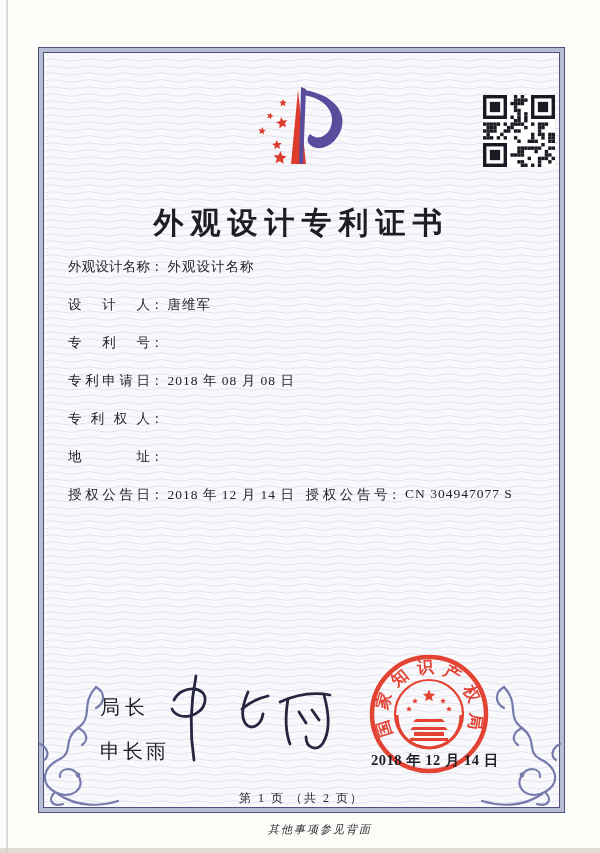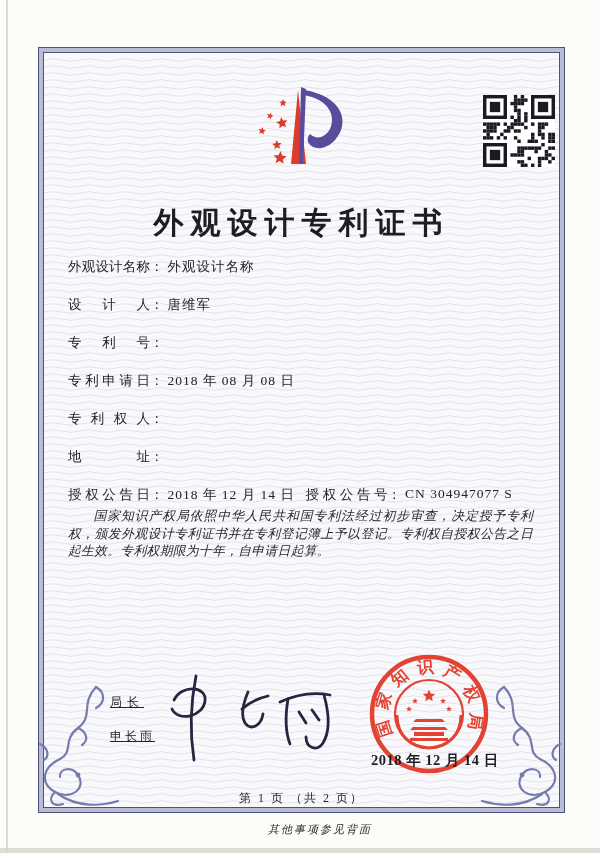--- a/index.html
+++ b/index.html
@@ -31,21 +31,21 @@
   .flabel{display:inline-block;width:82px;text-align:justify;text-align-last:justify;}
   .fcolon{display:inline-block;margin-right:4px;}
   .fvalue{letter-spacing:1px;}
   .grant .fvalue.first{width:126px;}
   .grant .pair2{margin-left:12px;display:flex;}
 
   .body-text{position:absolute;z-index:4;left:68px;top:508px;width:465px;}
   .body-text p{margin:0;text-indent:2em;font-style:italic;font-size:12.8px;line-height:17.6px;
                text-align:justify;letter-spacing:.3px;color:#26262e;}
 
-  .signer{position:absolute;z-index:4;left:110px;top:694px;font-size:12px;text-decoration:underline;}
+  .signer{position:absolute;z-index:4;left:100px;top:694px;font-size:20px;}
   .signer .signer-title{letter-spacing:5px;}
   .signer .signer-name{margin-top:17px;letter-spacing:3px;text-align:center;}
   .signature{position:absolute;z-index:5;left:158px;top:668px;}
 
   .seal{position:absolute;z-index:4;left:366px;top:651px;opacity:.95;}
   .seal-date{position:absolute;z-index:6;left:371px;top:751px;font-size:14.5px;font-weight:600;
              letter-spacing:.5px;white-space:nowrap;color:#1e1e26;}
 
   .page-info{position:absolute;z-index:4;left:38px;width:527px;top:790px;text-align:center;
              font-size:12px;letter-spacing:2px;}
@@ -265,21 +265,20 @@
       <span class="fvalue first">2018 年 12 月 14 日</span>
       <span class="pair2">
         <span class="flabel">授权公告号</span>
           <span class="fcolon">：</span>
         <span class="fvalue">CN 304947077 S</span>
       </span>
     </div>
   </div>
 
   <div class="body-text">
-    <p>国家知识产权局依照中华人民共和国专利法经过初步审查，决定授予专利权，颁发外观设计专利证书并在专利登记簿上予以登记。专利权自授权公告之日起生效。专利权期限为十年，自申请日起算。</p>
   </div>
 
   <div class="signer">
     <div class="signer-title">局长</div>
     <div class="signer-name">申长雨</div>
   </div>
 
   <svg class="signature" width="180" height="100" viewBox="0 0 180 100">
     <g fill="none" stroke="#262640" stroke-width="2.8" stroke-linecap="round">
       <path d="M38,8 C34,28 31,60 36,92"></path>

